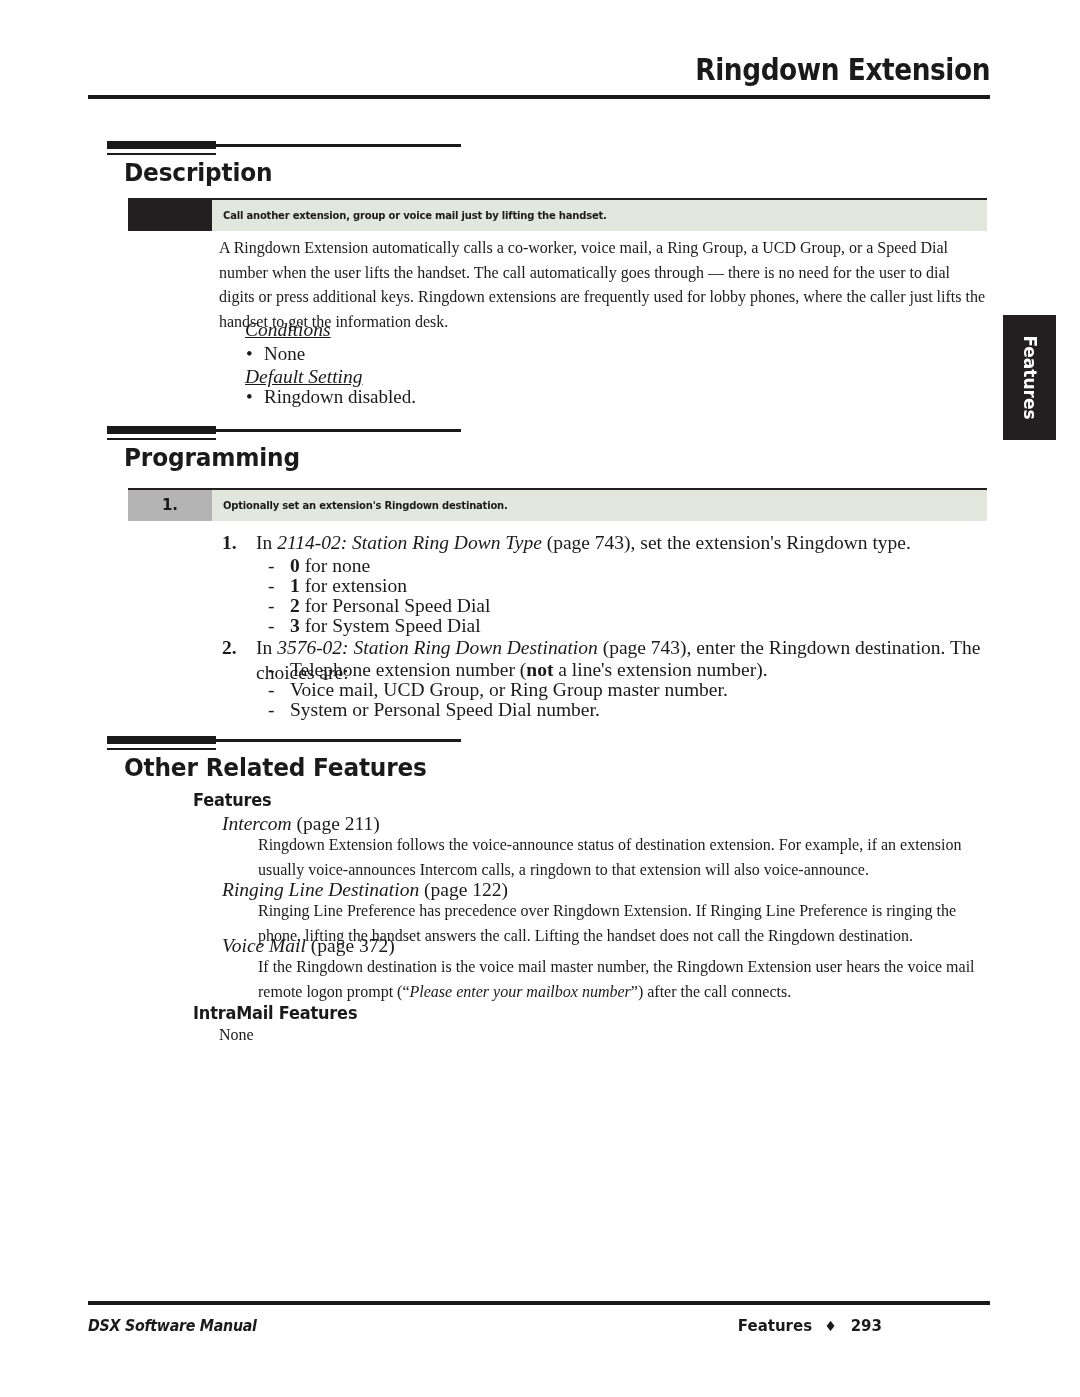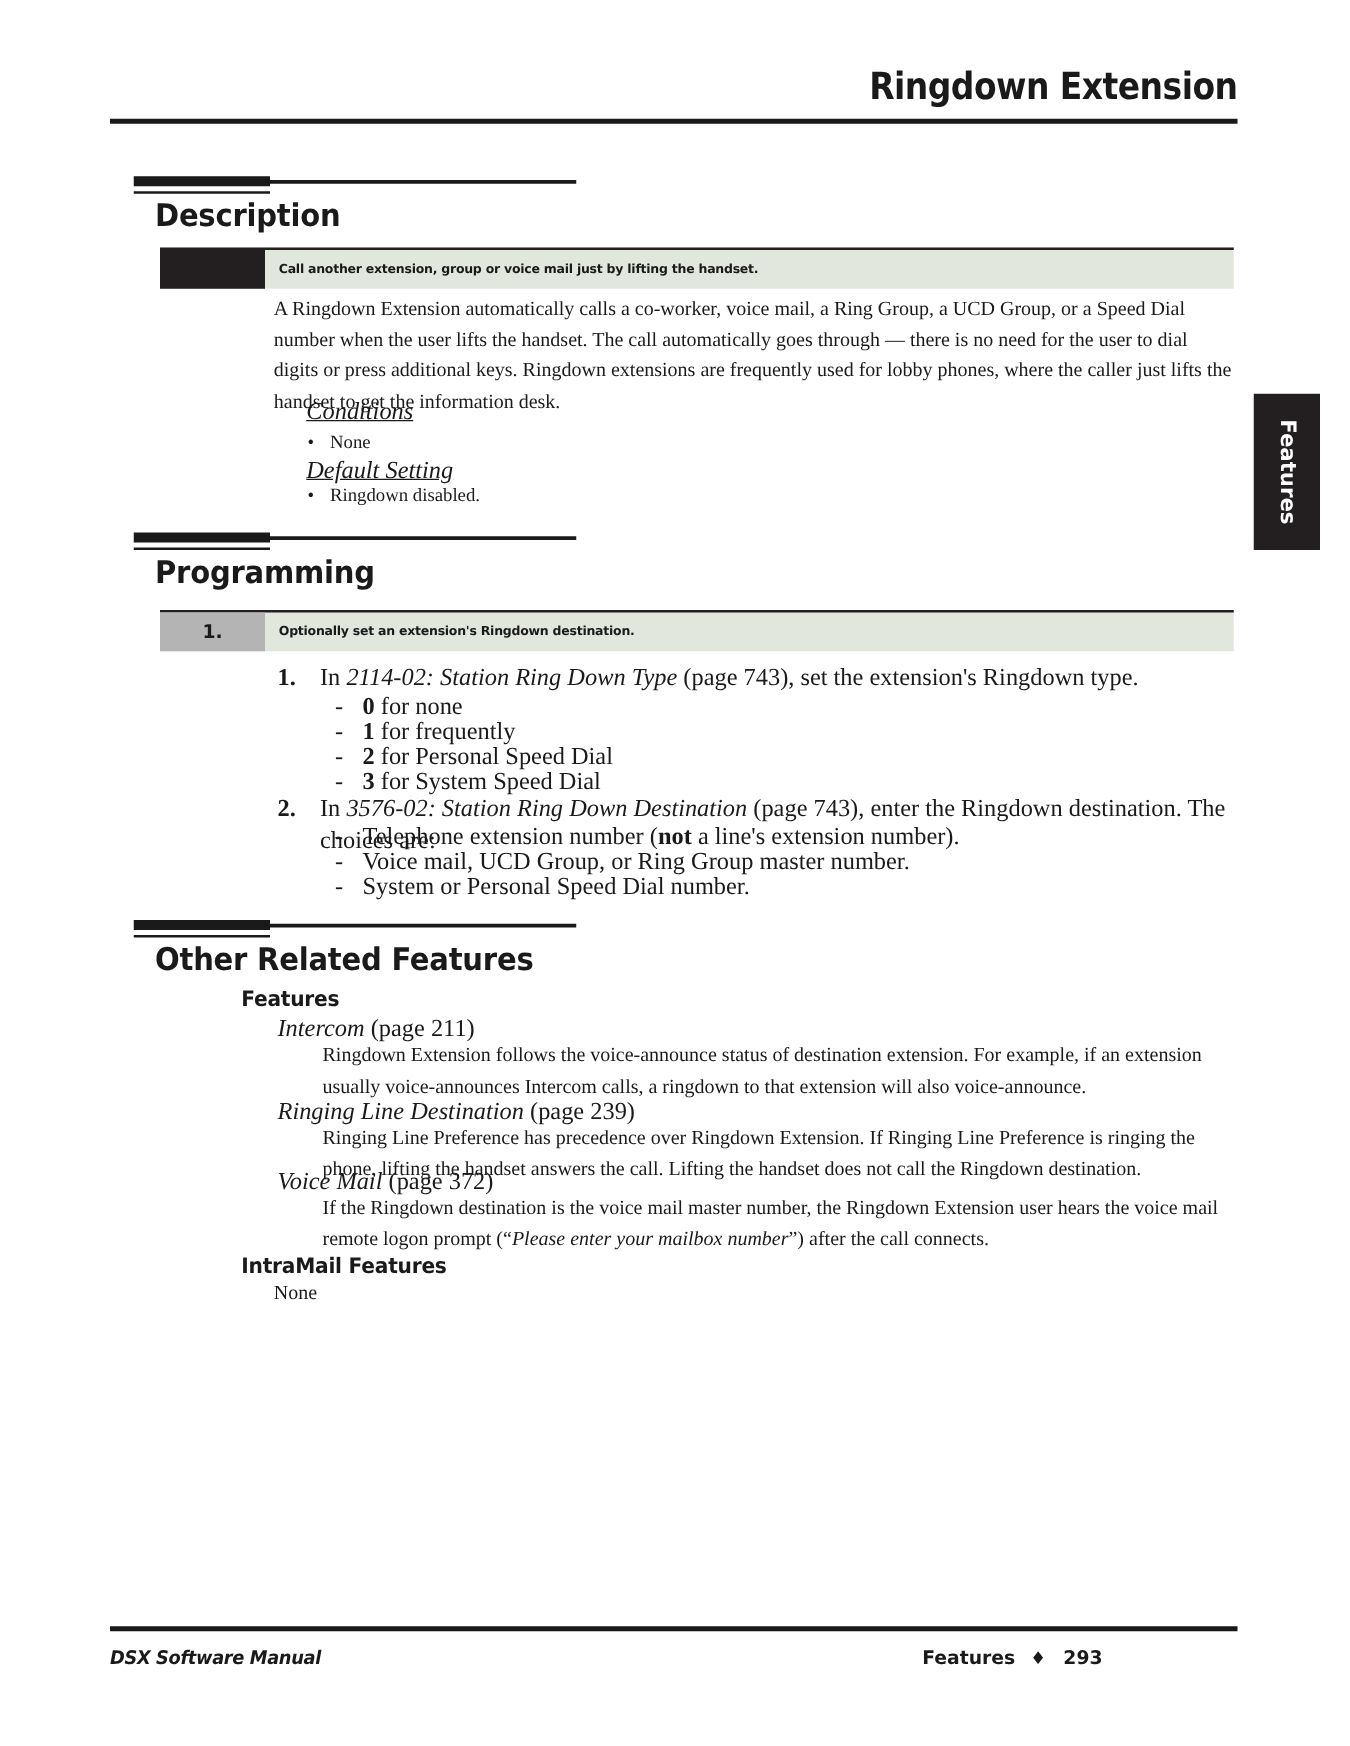--- a/index.html
+++ b/index.html
@@ -160,21 +160,21 @@
   .label-it {
     position: absolute;
     font-style: italic;
     font-size: 19.5px;
     line-height: 24px;
     text-decoration: underline;
     color: #1a1a1a;
   }
   .bullet-line {
     position: absolute;
-    font-size: 15px;
+    font-size: 19px;
     line-height: 24px;
     color: #1a1a1a;
     white-space: nowrap;
   }
   .bullet-line .bul {
     display: inline-block;
     width: 18px;
   }
 
   .num-item {
@@ -306,21 +306,21 @@
     <div class="ctext">Optionally set an extension's Ringdown destination.</div>
   </div>
 
   <div class="num-item" style="left:256px; top:531px; width:735px;">
     <span class="num">1.</span><span>In </span><i class="ital">2114-02: Station Ring Down Type</i><span> (page 743), set the extension's Ringdown type.</span>
   </div>
   <div class="dash-item" style="left:290px; top:554px;">
     <span class="dash">-</span><b class="bld">0</b><span> for none</span>
   </div>
   <div class="dash-item" style="left:290px; top:574px;">
-    <span class="dash">-</span><b class="bld">1</b><span> for frequently</span>
+    <span class="dash">-</span><b class="bld">1</b><span> for extension</span>
   </div>
   <div class="dash-item" style="left:290px; top:594px;">
     <span class="dash">-</span><b class="bld">2</b><span> for Personal Speed Dial</span>
   </div>
   <div class="dash-item" style="left:290px; top:614px;">
     <span class="dash">-</span><b class="bld">3</b><span> for System Speed Dial</span>
   </div>
 
   <div class="num-item" style="left:256px; top:636px; width:740px;">
     <span class="num">2.</span><span>In </span><i class="ital">3576-02: Station Ring Down Destination</i><span> (page 743), enter the Ringdown destination. The choices are:</span>
@@ -341,21 +341,21 @@
   <div class="sec-title" style="top:753px">Other Related Features</div>
 
   <div class="sub-head" style="left:193px; top:790px;">Features</div>
 
   <div class="feat-ref" style="left:222px; top:812px;">
     <i>Intercom</i><span>&nbsp;</span><span>(page 211)</span>
   </div>
   <div class="body-block" style="left:258px; top:833px; width:732px;">Ringdown Extension follows the voice-announce status of destination extension. For example, if an extension usually voice-announces Intercom calls, a ringdown to that extension will also voice-announce.</div>
 
   <div class="feat-ref" style="left:222px; top:878px;">
-    <i>Ringing Line Destination</i><span>&nbsp;</span><span>(page 239)</span>
+    <i>Ringing Line Destination</i><span>&nbsp;</span><span>(page 122)</span>
   </div>
   <div class="body-block" style="left:258px; top:899px; width:733px;">Ringing Line Preference has precedence over Ringdown Extension. If Ringing Line Preference is ringing the phone, lifting the handset answers the call. Lifting the handset does not call the Ringdown destination.</div>
 
   <div class="feat-ref" style="left:222px; top:934px;">
     <i>Voice Mail</i><span>&nbsp;</span><span>(page 372)</span>
   </div>
   <div class="body-block" style="left:258px; top:955px; width:733px;">
     <span>If the Ringdown destination is the voice mail master number, the Ringdown Extension user hears the voice mail remote logon prompt (“</span><i class="ital">Please enter your mailbox number</i><span>”) after the call connects.</span>
   </div>
 

